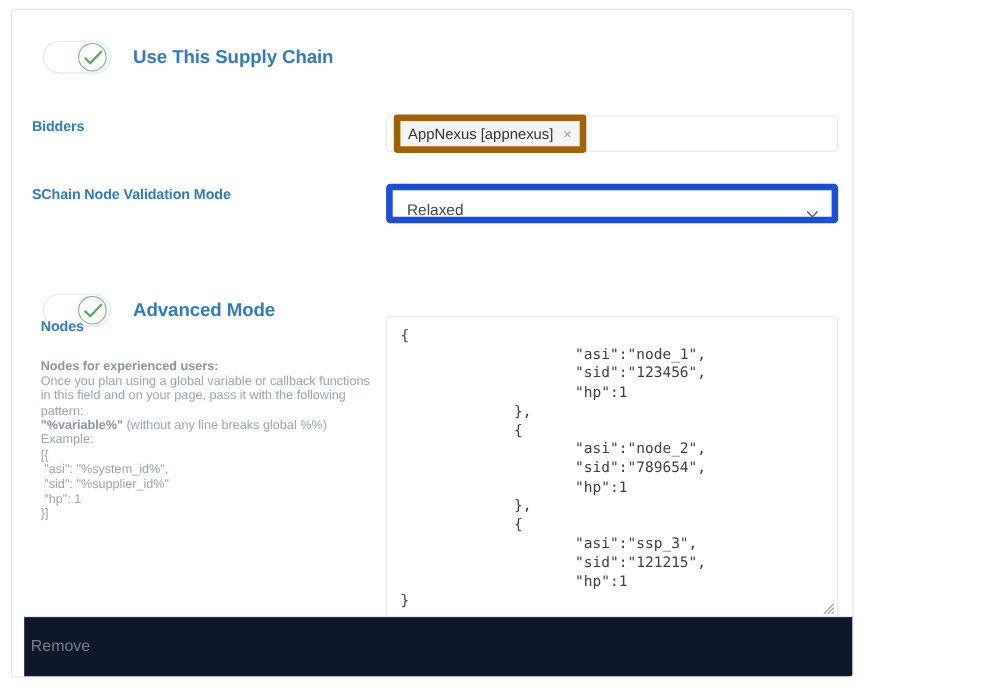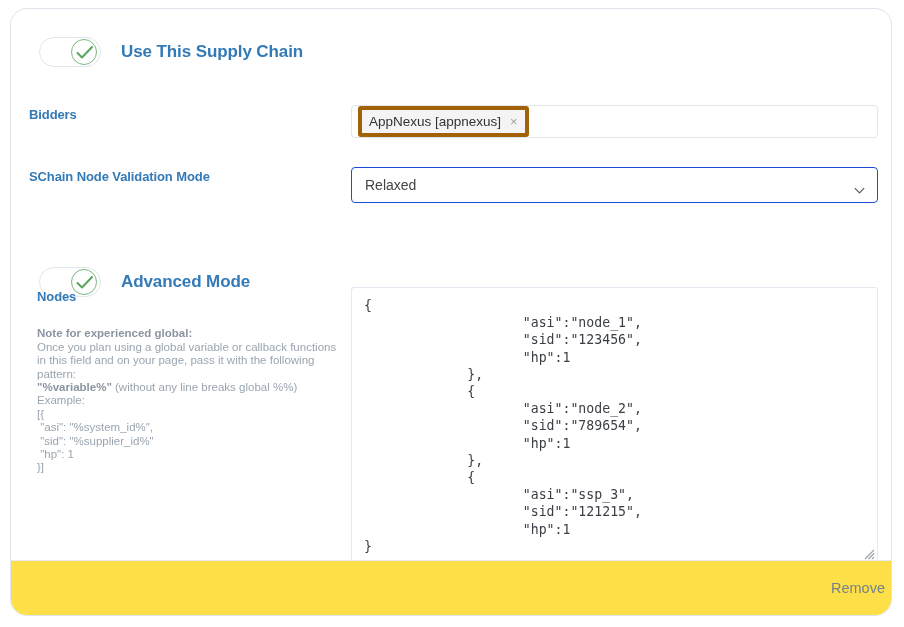--- a/index.html
+++ b/index.html
@@ -11,24 +11,24 @@
     width: 904px;
     height: 627px;
     font-family: "Liberation Sans", sans-serif;
     -webkit-font-smoothing: antialiased;
   }
 
   .panel {
     position: absolute;
     left: 10px;
     top: 8px;
-    width: 882px;
+    width: 766px;
     height: 608px;
     border: 1px solid #dde4ec;
-    border-radius: 17px;
+    border-radius: 4px;
     background: #ffffff;
     box-sizing: border-box;
     overflow: hidden;
   }
 
   .panel-body {
     position: absolute;
     left: 0; top: 0; right: 0;
     height: 553px;
     box-sizing: border-box;
@@ -102,41 +102,41 @@
     background: #ffffff;
     height: 33px;
     box-sizing: border-box;
     padding: 4px 6px;
     display: flex;
     align-items: center;
   }
   .tag {
     display: inline-flex;
     align-items: center;
-    border: 4px solid #a16207;
+    border: 6px solid #a16207;
     border-radius: 3px;
     background: #f4f4f4;
     height: 23px;
     padding: 0 7px;
     font-size: 13.5px;
     color: #333333;
     line-height: 1;
   }
   .tag .tag-x {
     margin-left: 9px;
     color: #a0a0a0;
     font-size: 13px;
     line-height: 1;
     cursor: pointer;
   }
 
   
   .select-box {
     position: relative;
-    border: 1px solid #1d4ed8;
+    border: 6px solid #1d4ed8;
     border-radius: 4px;
     background: #ffffff;
     height: 36px;
     box-sizing: border-box;
   }
   .select-value {
     position: absolute;
     left: 13px;
     top: 9px;
     font-size: 14px;
@@ -186,27 +186,27 @@
     position: absolute;
     right: 2px;
     bottom: 2px;
     width: 13px;
     height: 13px;
   }
 
   
   .panel-footer {
     position: absolute;
-    left: 0; right: 0; bottom: 0;
+    left: 11px; right: 0; bottom: 0;
     height: 54px;
-    background: #fde047;
+    background: #0f172a;
     border-top: 1px solid #e6ebf1;
     display: flex;
     align-items: center;
-    justify-content: flex-end;
+    justify-content: flex-start;
   }
   .remove-btn {
     font-size: 14.5px;
     color: #77808c;
     background: transparent;
     border: none;
     cursor: pointer;
     font-family: "Liberation Sans", sans-serif;
   }
 </style>
@@ -275,21 +275,21 @@
           <span class="switch-label">Advanced Mode</span>
         </div>
       </div>
     </div>
 
     <div class="form-row" style="top:278px;">
       <div class="label-col" style="left:26px;width:300px;">
         <div class="field-label">Nodes</div>
         <div class="help">
           <br>
-          <b>Note for experienced global:</b><br>
+          <b>Nodes for experienced users:</b><br>
           <span>Once you plan using a global variable or callback functions in this field and on your page, pass it with the following pattern:</span><br>
           <b>"%variable%"</b><span> (without any line breaks global %%)</span><br>
           <span>Example:</span>
           <span class="ex">[{
  "asi": "%system_id%",
  "sid": "%supplier_id%"
  "hp": 1
 }]</span>
         </div>
       </div>

